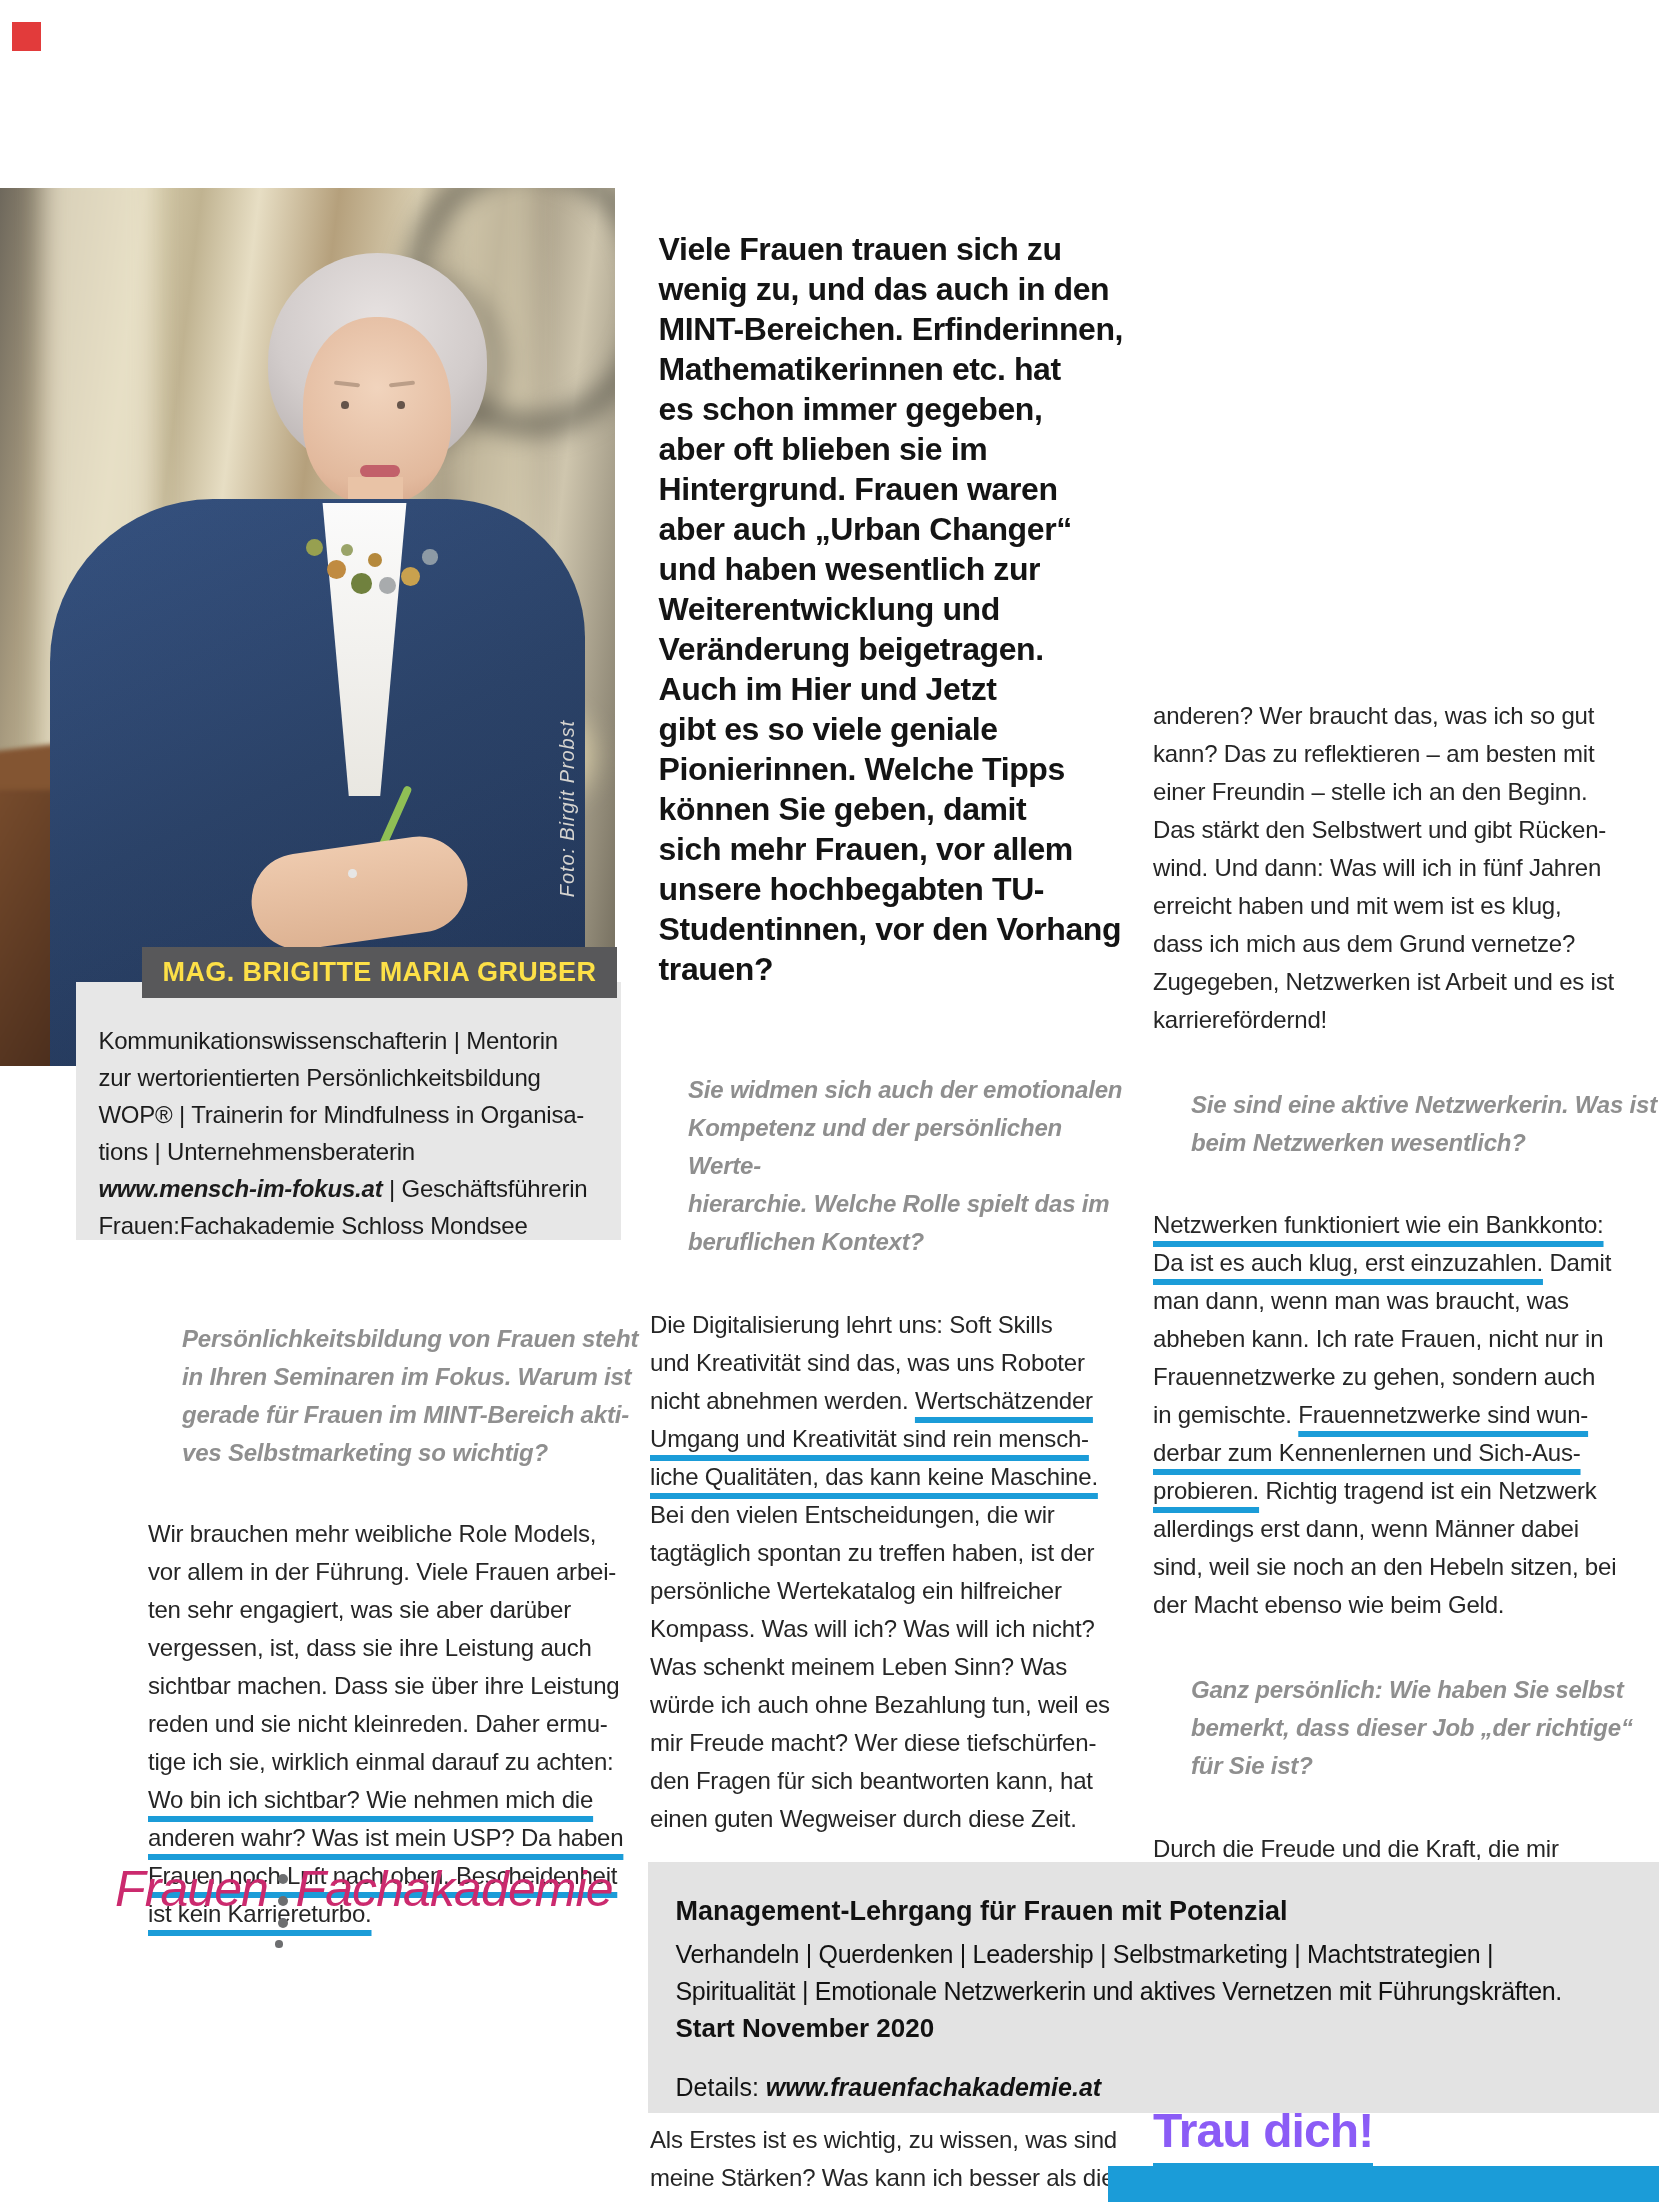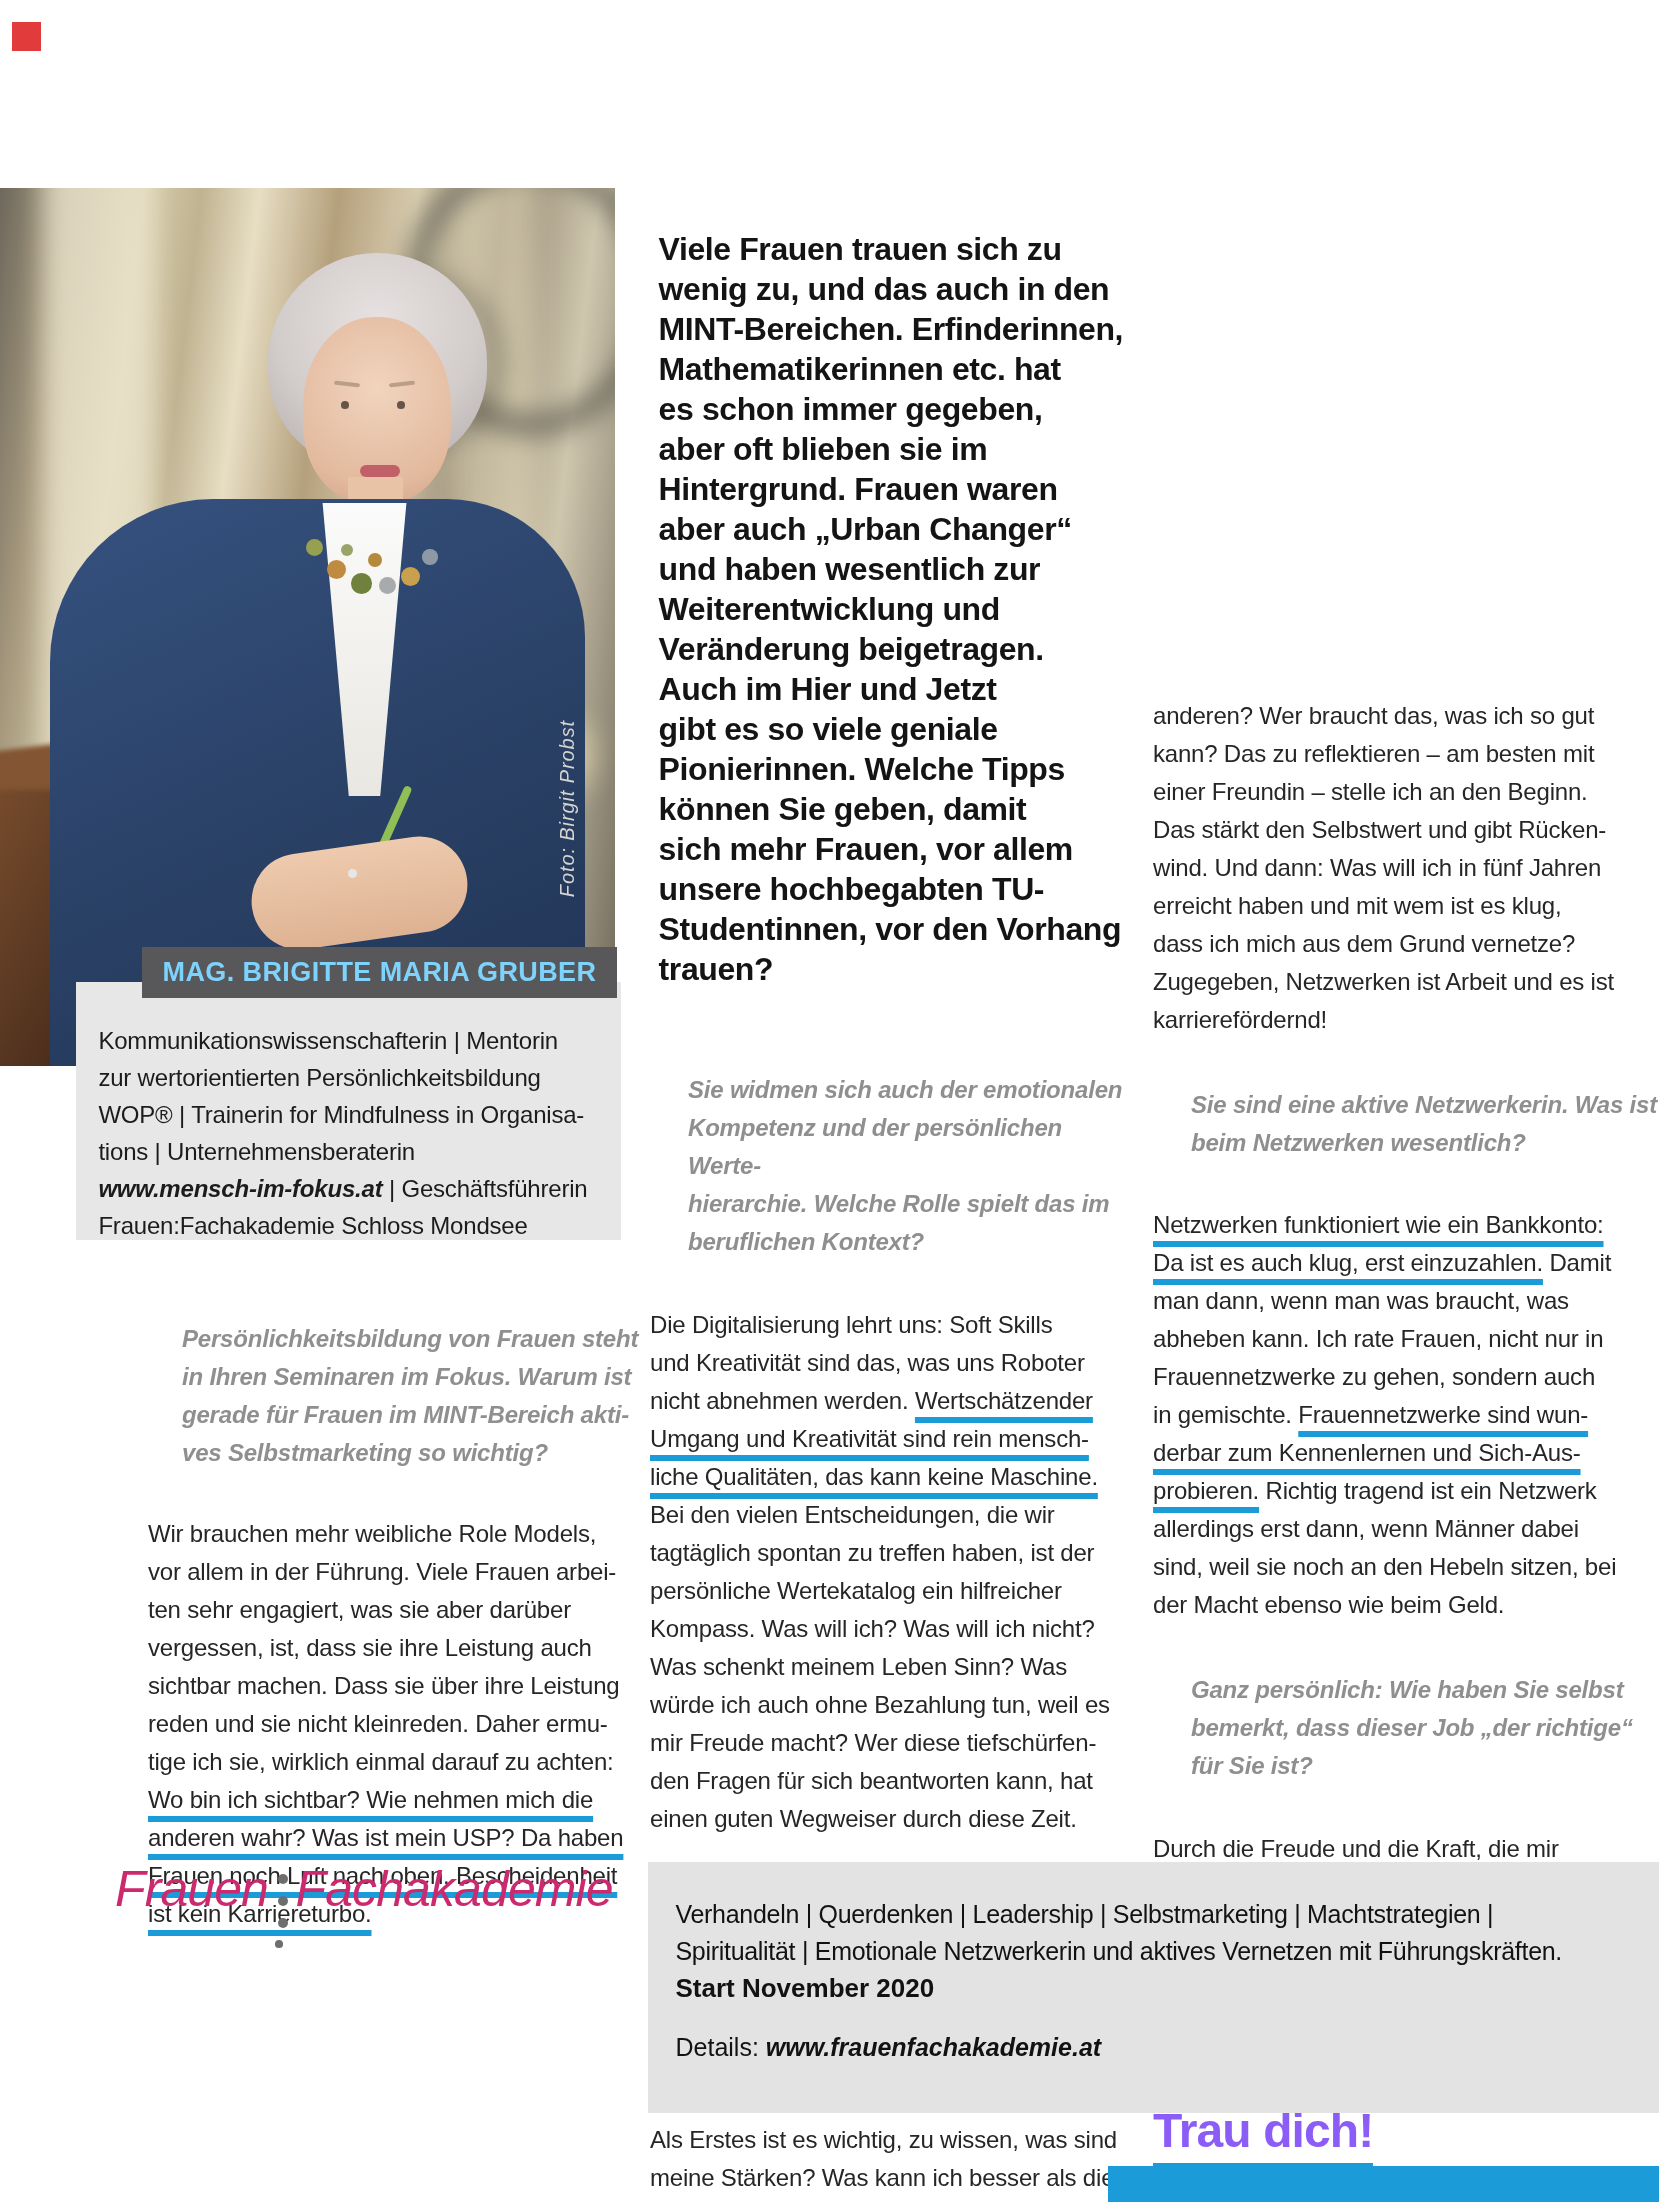--- a/index.html
+++ b/index.html
@@ -40,21 +40,21 @@
   .hands{position:absolute;left:251px;top:657px;width:217px;height:96px;border-radius:52px;
         background:linear-gradient(#eecaae,#ddb292);transform:rotate(-8deg);}
   .ring{position:absolute;left:348px;top:681px;width:8.6px;height:8.6px;border-radius:50%;background:#e6e6e6;}
   .glasses-rod{position:absolute;left:384px;top:594px;width:7.7px;height:103px;border-radius:4.3px;background:#8fbf55;transform:rotate(24deg);}
   .credit{position:absolute;left:556px;top:532px;writing-mode:vertical-rl;transform:rotate(180deg);
         font-size:20px;font-style:italic;color:#d6d4d0;letter-spacing:0.9px;}
 
   
   .caption-bar{position:absolute;left:142px;top:947px;width:475px;height:51px;background:#58585a;
         display:flex;align-items:center;justify-content:center;}
-  .caption-bar span{color:#7dd3fc;font-weight:bold;font-size:27px;letter-spacing:0.4px;}
+  .caption-bar span{color:#fde047;font-weight:bold;font-size:27px;letter-spacing:0.4px;}
   .bio-box{position:absolute;left:76px;top:982px;width:545px;height:258px;background:#e7e7e7;
         box-sizing:border-box;padding:40px 8.6px 0 22.4px;font-size:24px;line-height:37px;color:#1c1c1c;
         white-space:pre-line;letter-spacing:-0.2px;}
 
   
   .headline-box{position:absolute;left:1117px;top:0;width:543px;height:600px;background:#1b9cd8;text-align:center;}
   .headline-box h1{margin:0;padding-top:120px;color:#fff;font-weight:normal;font-size:63px;line-height:83px;
         white-space:pre-line;}
 
   
@@ -259,20 +259,21 @@
           <i></i>
           <i></i>
           <i></i>
           <i></i>
         </span>
       <span class="logo-fach">Fachakademie</span>
     </div>
   </div>
 
   <div class="promo">
+    <p class="promo-title">Management-Lehrgang für Frauen mit Potenzial</p>
     <p class="promo-body">Verhandeln | Querdenken | Leadership | Selbstmarketing | Machtstrategien |
 Spiritualität | Emotionale Netzwerkerin und aktives Vernetzen mit Führungskräften.</p>
     <p class="promo-start">Start November 2020</p>
     <p class="promo-details"><span>Details: </span><span style="font-weight: bold; font-style: italic;">www.frauenfachakademie.at</span></p>
   </div>
 
   <div class="footer-bar"></div>
 
 </div>
 

